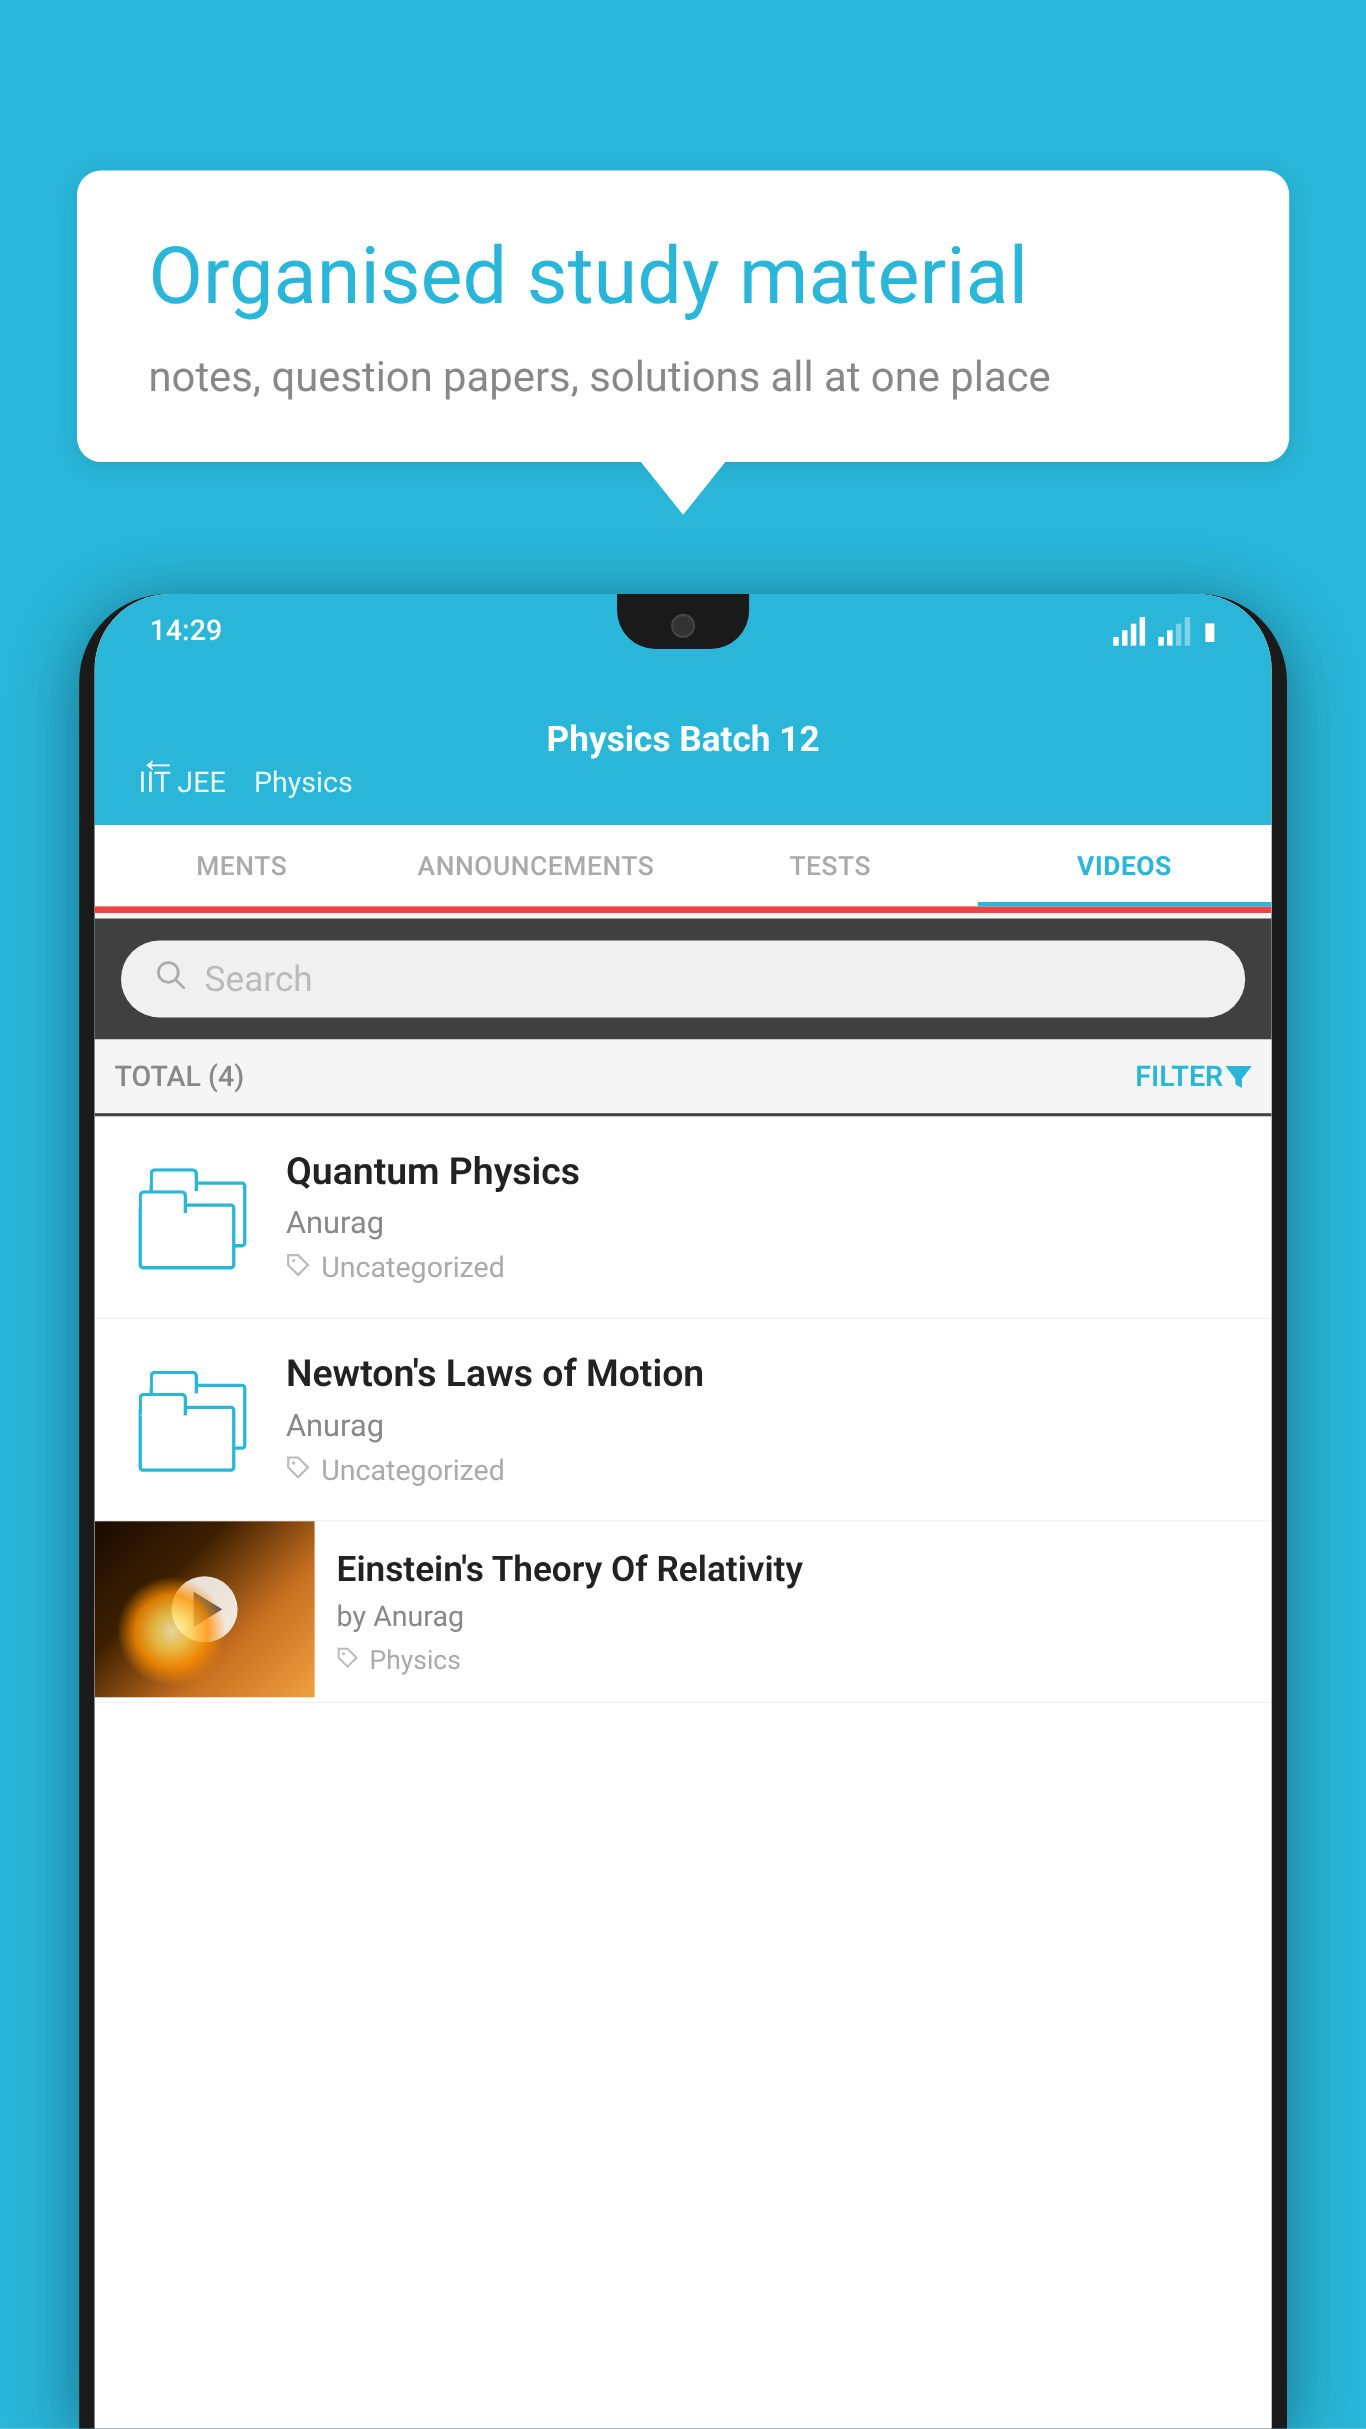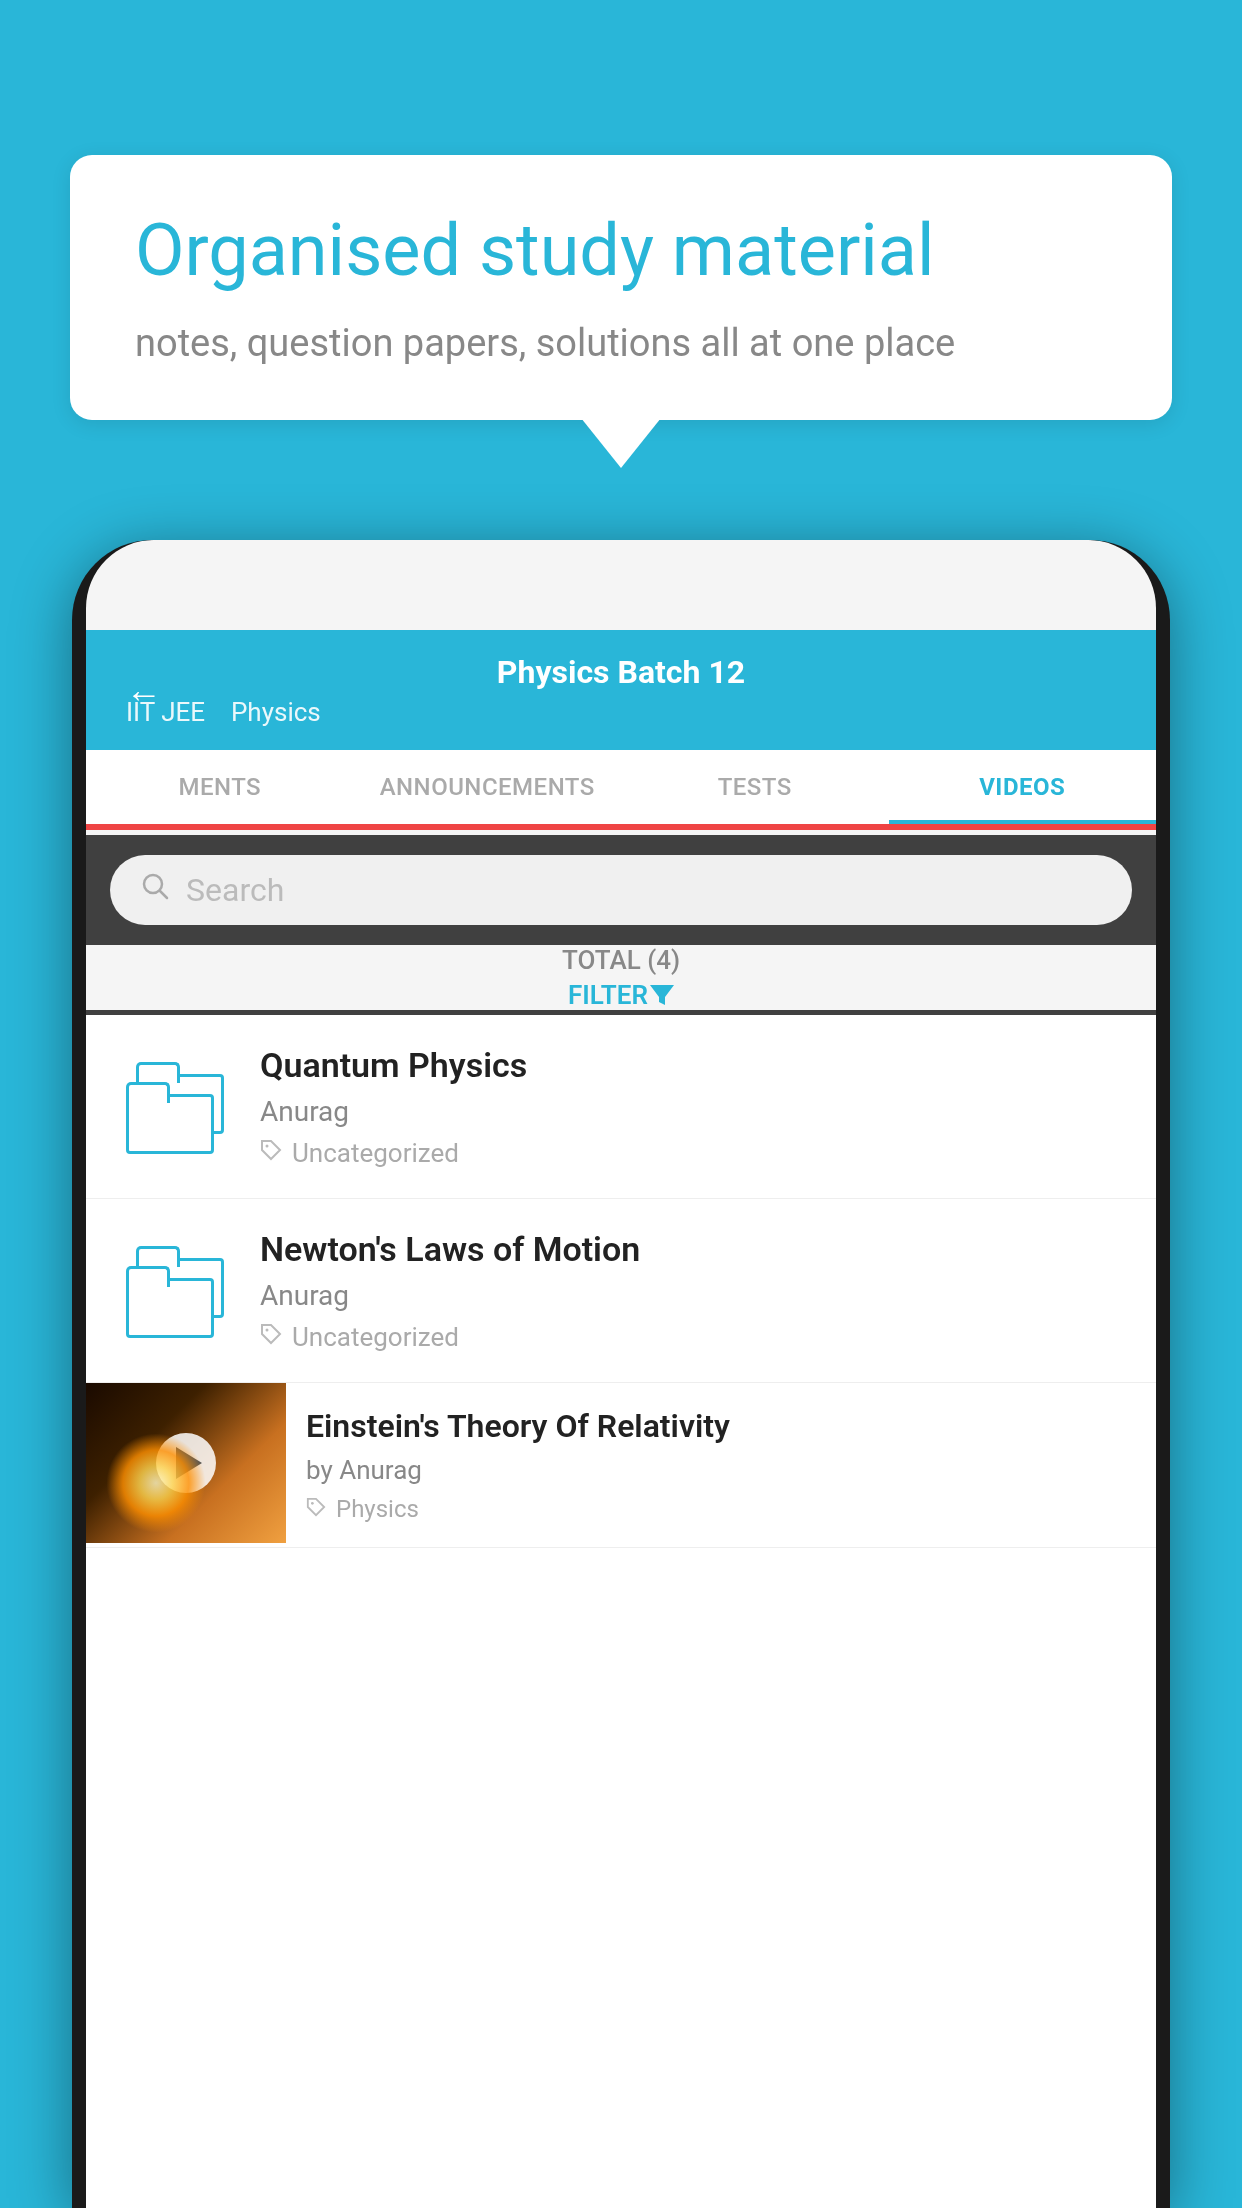--- a/index.html
+++ b/index.html
@@ -267,22 +267,21 @@
       position: absolute;
       top: 405px;
       left: 0;
       right: 0;
       height: 70px;
       background: #f5f5f5;
       display: flex;
       align-items: center;
       justify-content: space-between;
       padding: 0 18px;
-      border-bottom: 5px solid #404040;
-      flex-direction: column;
+      border-bottom: 3px solid #404040;
     }
 
     .total-label {
       font-size: 26px;
       color: #888;
       font-weight: 500;
     }
 
     .filter-btn {
       display: flex;
@@ -525,20 +524,43 @@
   <div class="speech-bubble">
     <div class="headline">Organised study material</div>
     <div class="subtext">notes, question papers, solutions all at one place</div>
   </div>
 </div>
 
 <div class="phone-frame">
 
   <div class="phone-screen">
 
+    <div class="notch-area">
+      <div class="status-bar">
+        <span class="status-time">14:29</span>
+        <div class="status-icons">
+          <div class="signal-bars">
+            <div class="signal-bar" style="height:8px;"></div>
+            <div class="signal-bar" style="height:14px;"></div>
+            <div class="signal-bar" style="height:20px;"></div>
+            <div class="signal-bar" style="height:26px;"></div>
+          </div>
+          <div class="signal-bars">
+            <div class="signal-bar" style="height:8px;"></div>
+            <div class="signal-bar" style="height:14px;"></div>
+            <div class="signal-bar" style="height:20px; background:rgba(255,255,255,0.4);"></div>
+            <div class="signal-bar" style="height:26px; background:rgba(255,255,255,0.4);"></div>
+          </div>
+          <span class="battery-icon">▮</span>
+        </div>
+      </div>
+      <div class="notch-bump">
+        <div class="camera-dot"></div>
+      </div>
+    </div>
 
     <div class="app-header">
       <div class="header-row">
         <span class="back-arrow">←</span>
         <div style="width:100%; text-align:center;">
           <div class="header-title">Physics Batch 12</div>
           <div class="header-subtitle">
             <span>IIT JEE</span>
             &nbsp;&nbsp;
             <span>Physics</span>

